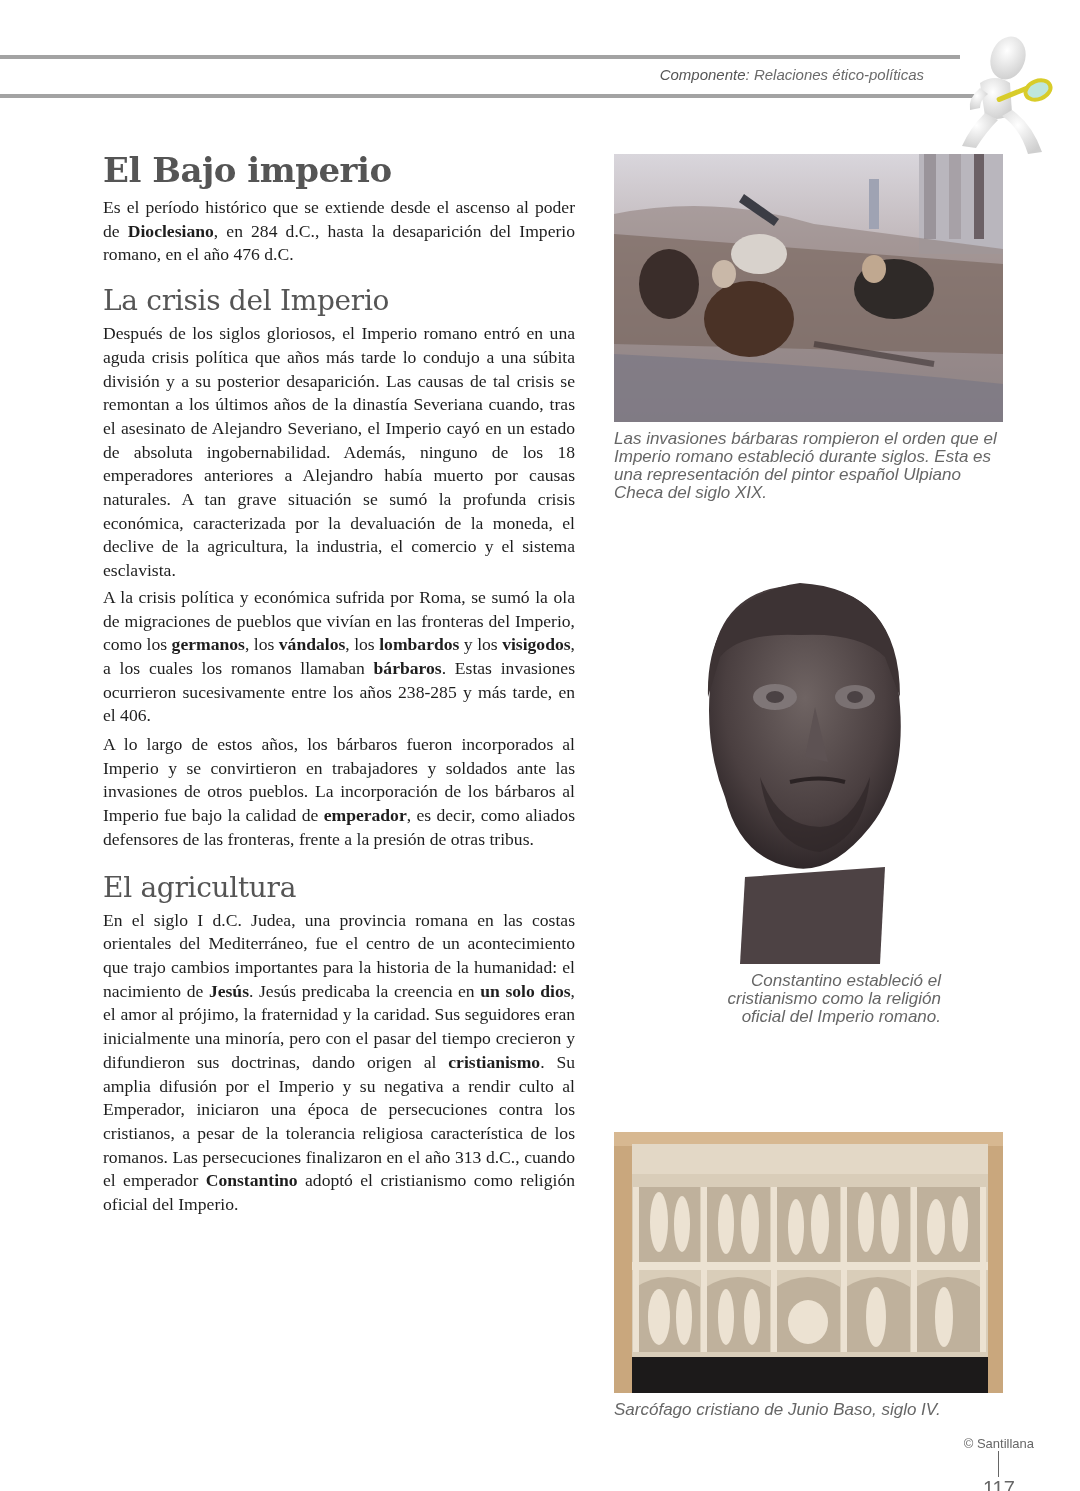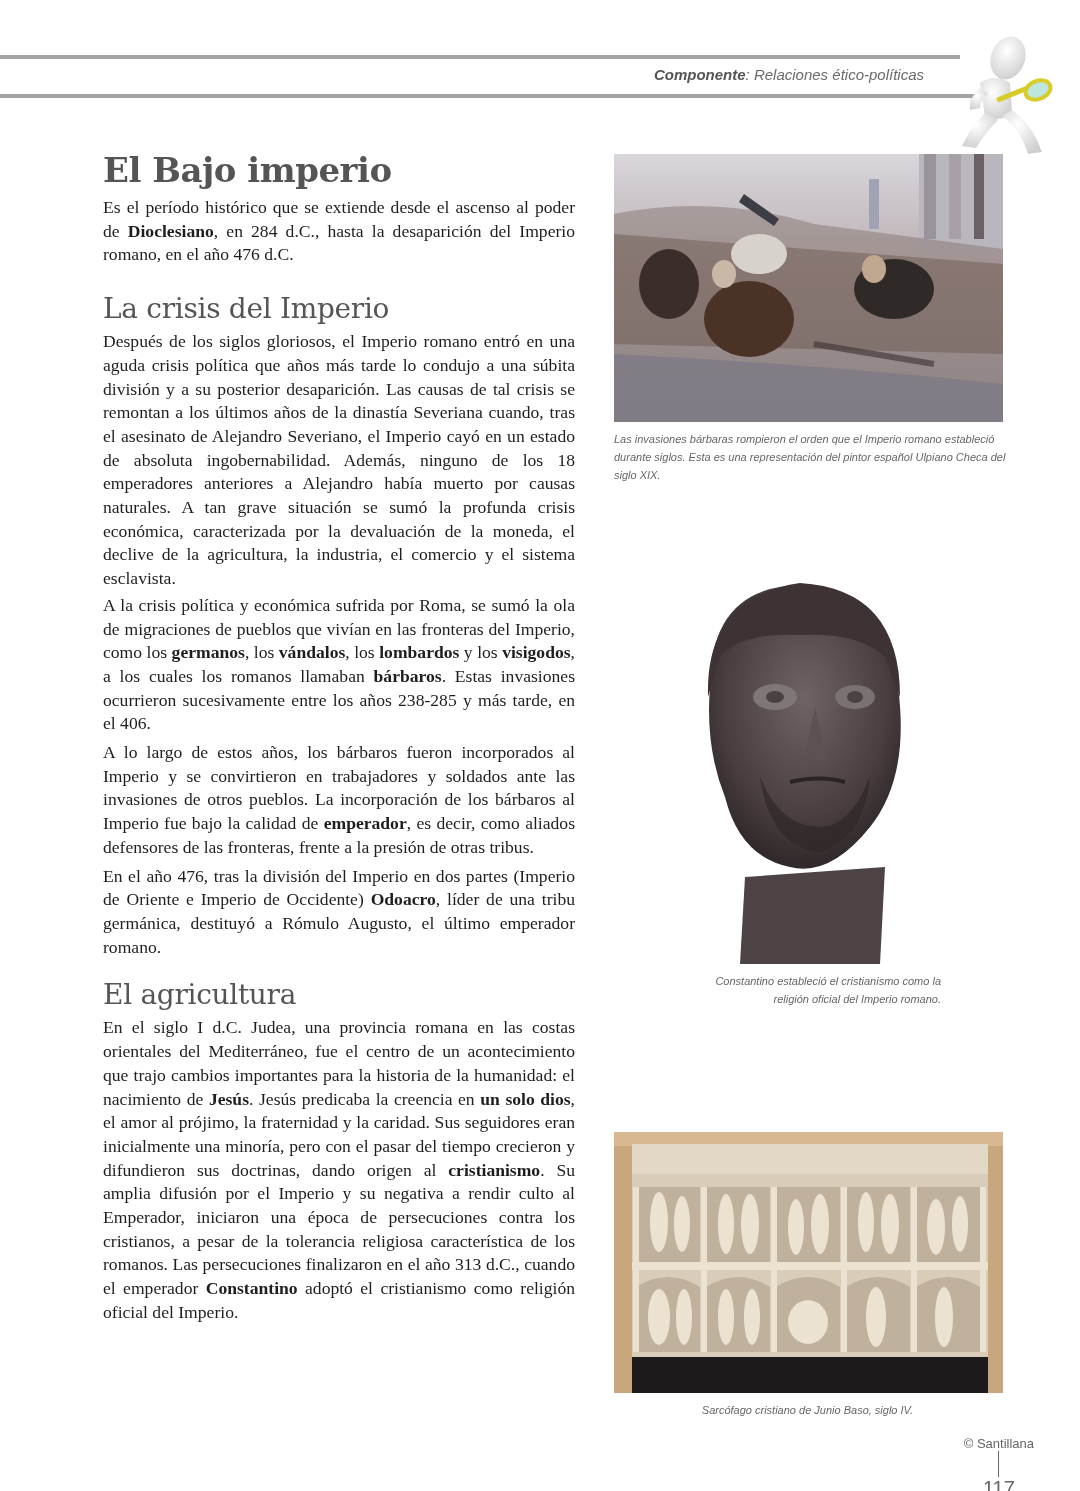--- a/index.html
+++ b/index.html
@@ -7,21 +7,21 @@
   body { position: relative; font-family: "Liberation Serif", "DejaVu Serif", serif; color: #222; }
 
   .hdr-bar { position: absolute; left: 0; height: 4px; background: #a3a3a3; }
   .hdr-bar.top { top: 55px; width: 960px; }
   .hdr-bar.bottom { top: 94px; width: 980px; }
   .component-label {
     position: absolute; top: 66px; right: 156px;
     font-family: "Liberation Sans", "DejaVu Sans", sans-serif;
     font-size: 15px; color: #6a6a6a; font-style: italic;
   }
-  .component-label b { font-weight: bold; color: #555; }
+  .component-label b { font-weight: normal; color: #555; }
 
   .mascot { position: absolute; left: 940px; top: 28px; width: 120px; height: 130px; }
 
   .col { position: absolute; left: 103px; top: 148px; width: 472px; }
   h1.title {
     font-family: "DejaVu Serif", serif; font-weight: bold;
     font-size: 34px; color: #555555; line-height: 44px; letter-spacing: -0.5px;
   }
   h2.section {
     font-family: "DejaVu Serif", serif; font-weight: normal;
@@ -30,21 +30,21 @@
   p.body {
     font-size: 17.6px; line-height: 23.7px; text-align: justify; color: #1e1e1e;
     hyphens: manual;
   }
   p.body b { font-weight: bold; }
 
   .fig { position: absolute; overflow: hidden; }
   .caption {
     position: absolute;
     font-family: "Liberation Sans", "DejaVu Sans", sans-serif;
-    font-style: italic; font-size: 11px; line-height: 18px; color: #666;
+    font-style: italic; font-size: 17px; line-height: 18px; color: #666;
   }
 
   .footer {
     position: absolute; top: 1436px; right: 46px;
     font-family: "Liberation Sans", "DejaVu Sans", sans-serif; color: #666;
     display: flex; align-items: center; flex-direction: column;
   }
   .footer .pub { font-size: 13px; }
   .footer .sep { width: 1px; height: 26px; background: #666; margin: 0 7px 0 6px; }
   .footer .page { font-size: 20px; }
@@ -69,26 +69,25 @@
   <path d="M62 88 Q80 100 88 126 L102 124 Q92 96 72 82 Z" fill="url(#wg)"></path>
   <path d="M40 60 Q28 70 30 82 L40 80 Q40 72 48 66 Z" fill="url(#wg)"></path>
   <rect x="56" y="70" width="40" height="5" rx="2" fill="#d8cc2a" transform="rotate(-22 56 70)"></rect>
   <ellipse cx="98" cy="62" rx="13" ry="9" fill="#bfe6dc" stroke="#d8cc2a" stroke-width="4" transform="rotate(-22 98 62)"></ellipse>
 </svg>
 
 <div class="col">
   <h1 class="title">El Bajo imperio</h1>
   <p class="body" style="margin-top:4px">Es el período histórico que se extiende desde el ascenso al poder de <b>Dioclesiano</b>, en 284 d.C., hasta la desaparición del Imperio romano, en el año 476 d.C.</p>
 
-  <h2 class="section" style="margin-top:24px">La crisis del Imperio</h2>
+  <h2 class="section" style="margin-top:16px">La crisis del Imperio</h2>
   <p class="body" style="margin-top:3px">Después de los siglos gloriosos, el Imperio romano entró en una aguda crisis política que años más tarde lo condujo a una súbita división y a su posterior desaparición. Las causas de tal crisis se remontan a los últimos años de la dinastía Severiana cuando, tras el asesinato de Alejandro Severiano, el Imperio cayó en un estado de absoluta ingobernabili­dad. Además, ninguno de los 18 emperadores anteriores a Alejandro había muerto por causas naturales. A tan grave si­tuación se sumó la profunda crisis económica, caracterizada por la devaluación de la moneda, el declive de la agricultura, la industria, el comercio y el sistema esclavista.</p>
 
   <p class="body" style="margin-top:3px">A la crisis política y económica sufrida por Roma, se sumó la ola de migraciones de pueblos que vivían en las fronteras del Imperio, como los <b>germanos</b>, los <b>vándalos</b>, los <b>lombardos</b> y los <b>visigodos</b>, a los cuales los romanos llamaban <b>bárbaros</b>. Estas invasiones ocurrieron sucesivamente entre los años 238-285 y más tarde, en el 406.</p>
   <p class="body" style="margin-top:5px">A lo largo de estos años, los bárbaros fueron incorporados al Imperio y se convirtieron en trabajadores y soldados ante las invasiones de otros pueblos. La incorporación de los bár­baros al Imperio fue bajo la calidad de <b>emperador</b>, es decir, como aliados defensores de las fronteras, frente a la presión de otras tribus.</p>
-  <p class="body" style="margin-top:5px">En el año 476, tras la división del Imperio en dos partes (Imperio de Oriente e Imperio de Occidente) <b>Odoacro</b>, líder de una tribu germánica, destituyó a Rómulo Augusto, el último emperador romano.</p>
 
   <h2 class="section" style="margin-top:18px">El agricultura</h2>
   <p class="body" style="margin-top:3px">En el siglo I d.C. Judea, una provincia romana en las costas orientales del Mediterráneo, fue el centro de un aconteci­miento que trajo cambios importantes para la historia de la humanidad: el nacimiento de <b>Jesús</b>. Jesús predicaba la creencia en <b>un solo dios</b>, el amor al prójimo, la fraternidad y la caridad. Sus seguidores eran inicialmente una minoría, pero con el pasar del tiempo crecieron y difundieron sus doctrinas, dando origen al <b>cristianismo</b>. Su amplia difusión por el Imperio y su negativa a rendir culto al Emperador, iniciaron una época de persecuciones contra los cristianos, a pesar de la tolerancia religiosa característica de los romanos. Las persecuciones finalizaron en el año 313 d.C., cuando el emperador <b>Constantino</b> adoptó el cristianismo como reli­gión oficial del Imperio.</p>
 </div>
 
 <div class="fig" style="left:614px; top:154px; width:389px; height:268px;">
   <svg width="389" height="268" viewBox="0 0 389 268">
     <defs>
       <linearGradient id="sky" x1="0" y1="0" x2="0" y2="1">
         <stop offset="0%" stop-color="#d9d6dc"></stop>
@@ -180,19 +179,19 @@
       <ellipse cx="45" cy="185" rx="11" ry="28"></ellipse>
         <ellipse cx="70" cy="185" rx="8" ry="28"></ellipse>
       <ellipse cx="112" cy="185" rx="8" ry="28"></ellipse>
         <ellipse cx="138" cy="185" rx="8" ry="28"></ellipse>
       <ellipse cx="194" cy="190" rx="20" ry="22"></ellipse>
       <ellipse cx="262" cy="185" rx="10" ry="30"></ellipse>
         <ellipse cx="330" cy="185" rx="9" ry="30"></ellipse>
     </g>
   </svg>
 </div>
-<div class="caption" style="left:614px; top:1401px; width:387px; text-align:center;">Sarcófago cristiano de Junio Baso, siglo IV.</div>
+<div class="caption" style="left:614px; top:1401px; width:387px; text-align:left;">Sarcófago cristiano de Junio Baso, siglo IV.</div>
 
 <div class="footer">
   <span class="pub">© Santillana</span>
   <span class="sep"></span>
   <span class="page">117</span>
 </div>
 
 </body></html>

